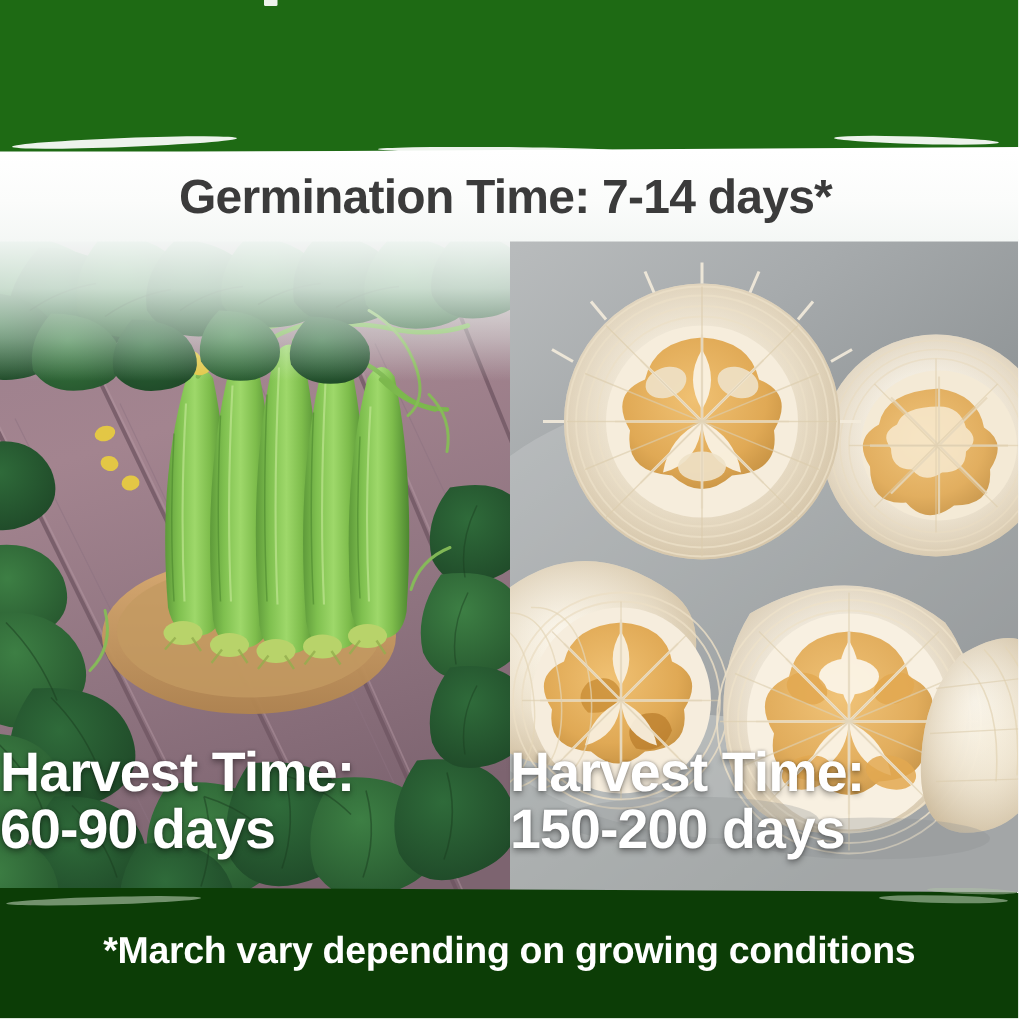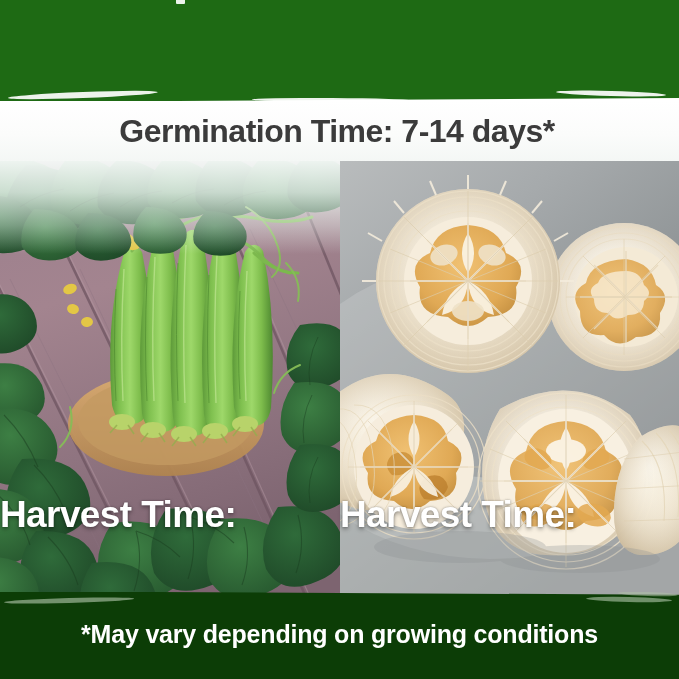--- a/index.html
+++ b/index.html
@@ -620,27 +620,29 @@
           <ellipse cx="120" cy="388" rx="86" ry="16"></ellipse>
           <ellipse cx="240" cy="400" rx="80" ry="14"></ellipse>
         </g>
       </svg>
 
     </div>
   </div>
 
   <div class="harvest harvest-left">
     <span>Harvest Time:</span>
+    <span class="l2">60-90 days</span>
   </div>
 
   <div class="harvest harvest-right">
     <span>Harvest Time:</span>
+    <span class="l2">150-200 days</span>
   </div>
 
   <div class="footer-band">
     <div class="footer-fill"></div>
     <div class="footer-wisp" style="left:4px; top:6px; width:130px; height:5px; background:#c9d9c2; transform:rotate(-1.6deg);"></div>
     <div class="footer-wisp" style="left:586px; top:5px; width:86px; height:5px; background:#c3d6bd; transform:rotate(1.3deg);"></div>
     <div class="footer-wisp" style="left:618px; top:0px; width:60px; height:4px; background:#aebfa8; transform:rotate(2deg);"></div>
   </div>
-  <div class="footer-text">*May vary depending on growing conditions</div>
+  <div class="footer-text">*March vary depending on growing conditions</div>
 
 </div>
 
 </body></html>

